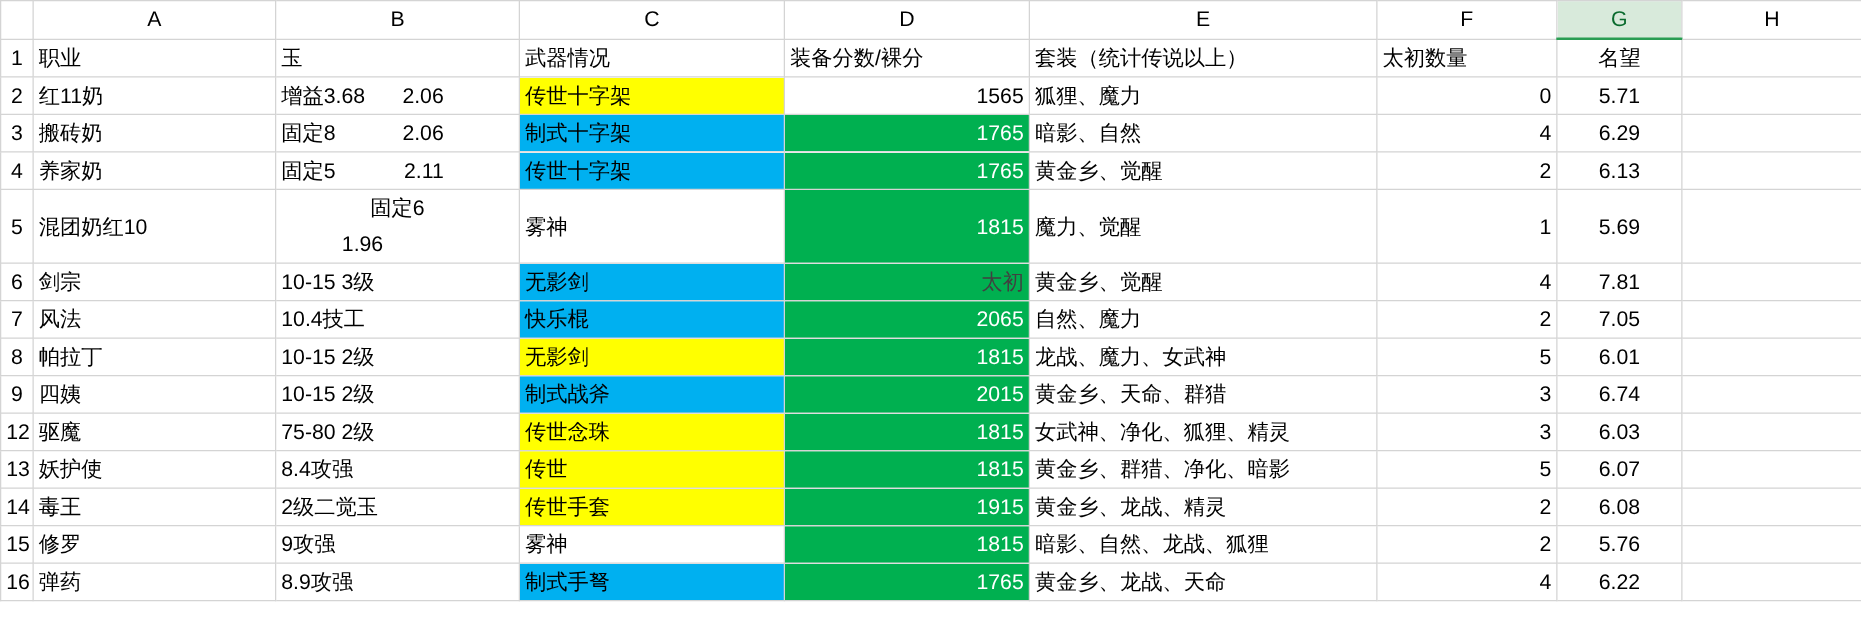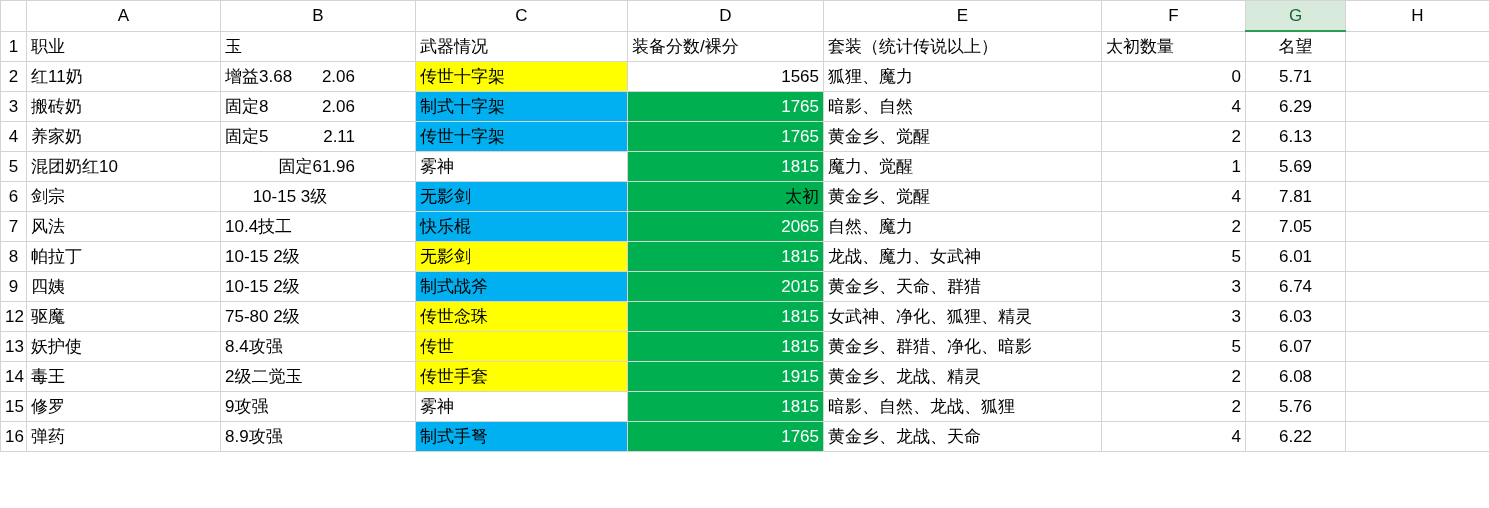--- a/index.html
+++ b/index.html
@@ -164,43 +164,43 @@
           <td class="num fill-green-empty" style="color: rgb(255, 255, 255);">1765</td>
           <td>黄金乡、觉醒</td>
           <td class="num">2</td>
           <td class="ctr">6.13</td>
           <td></td>
         </tr>
         <tr>
           <td class="rowhead">5</td>
           <td>混团奶红10</td>
           <td>
-            <div style="display: flex; justify-content: flex-end; align-items: center; height: 100%;">
+            <div style="display: flex; justify-content: flex-start; align-items: center; height: 100%; flex-direction: column;">
               <span>固定6</span>
               <span style="padding-right: 56px;">1.96</span>
             </div>
           </td>
           <td>雾神</td>
           <td class="num fill-green-empty" style="color: rgb(255, 255, 255);">1815</td>
           <td>魔力、觉醒</td>
           <td class="num">1</td>
           <td class="ctr">5.69</td>
           <td></td>
         </tr>
         <tr>
           <td class="rowhead">6</td>
           <td>剑宗</td>
           <td>
-            <div style="display: flex; justify-content: center; align-items: center; height: 100%;">
+            <div style="display: flex; justify-content: flex-start; align-items: center; height: 100%;">
               <span>10-15 3级</span>
               <span style="padding-right: 56px;"></span>
             </div>
           </td>
           <td class="fill-blue" style="color: rgb(0, 0, 0);">无影剑</td>
-          <td class="num fill-green-empty" style="color: #000000;">太初</td>
+          <td class="num fill-green-empty" style="color: #404040;">太初</td>
           <td>黄金乡、觉醒</td>
           <td class="num">4</td>
           <td class="ctr">7.81</td>
           <td></td>
         </tr>
         <tr>
           <td class="rowhead">7</td>
           <td>风法</td>
           <td>
             <div style="display: flex; justify-content: space-between; align-items: center; height: 100%;">

